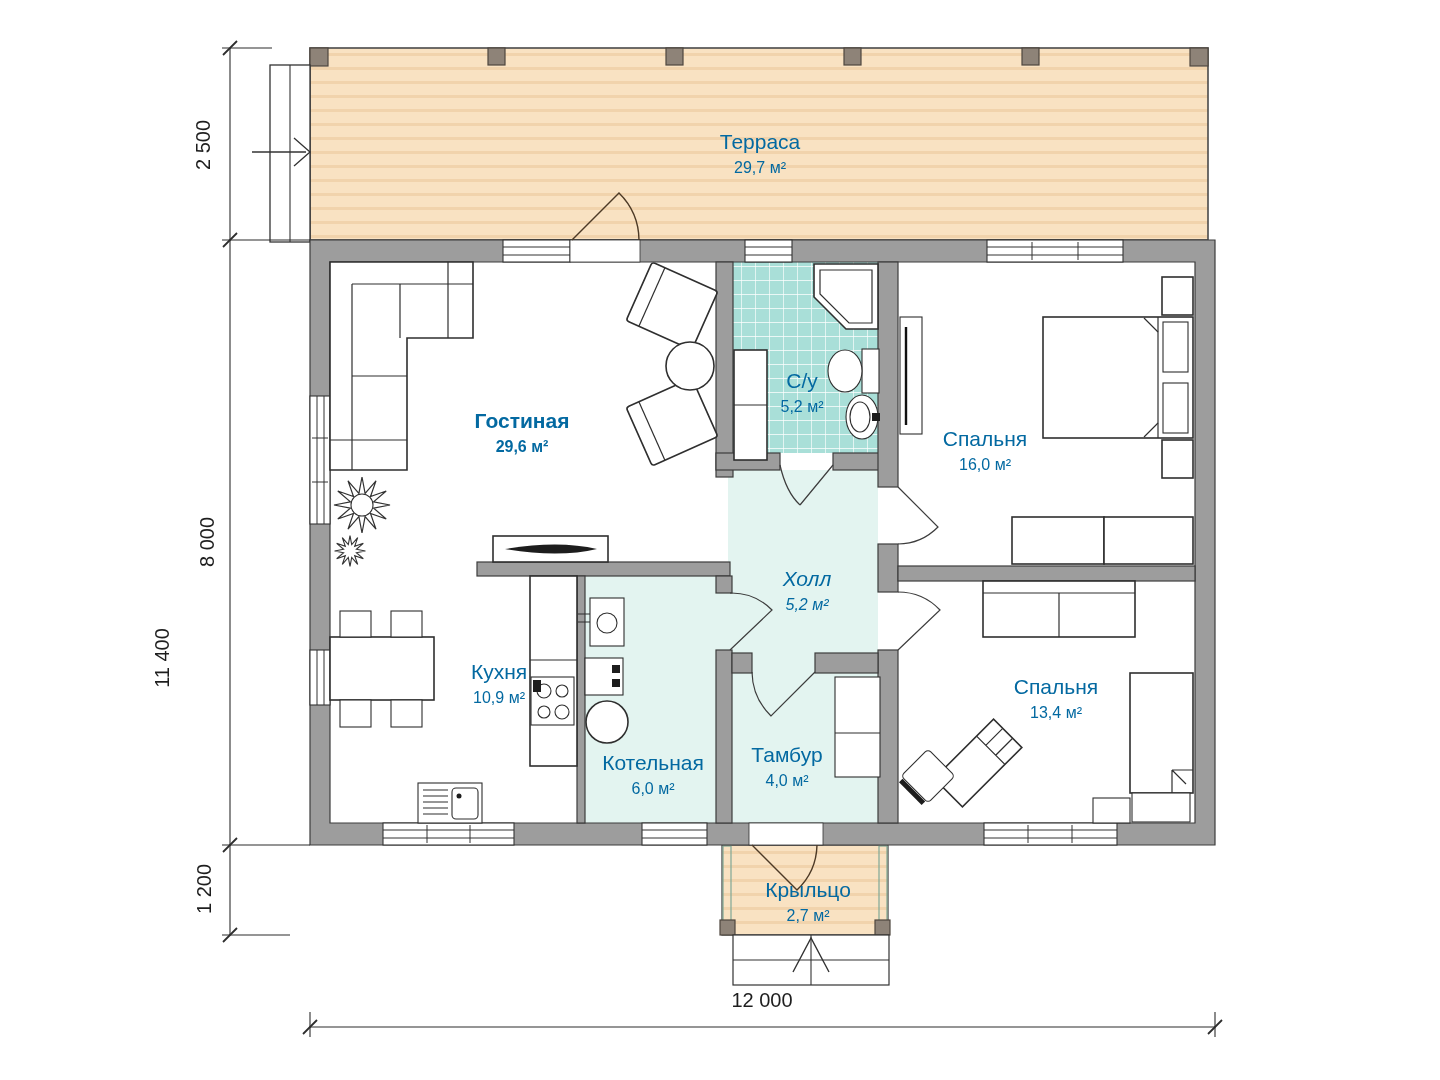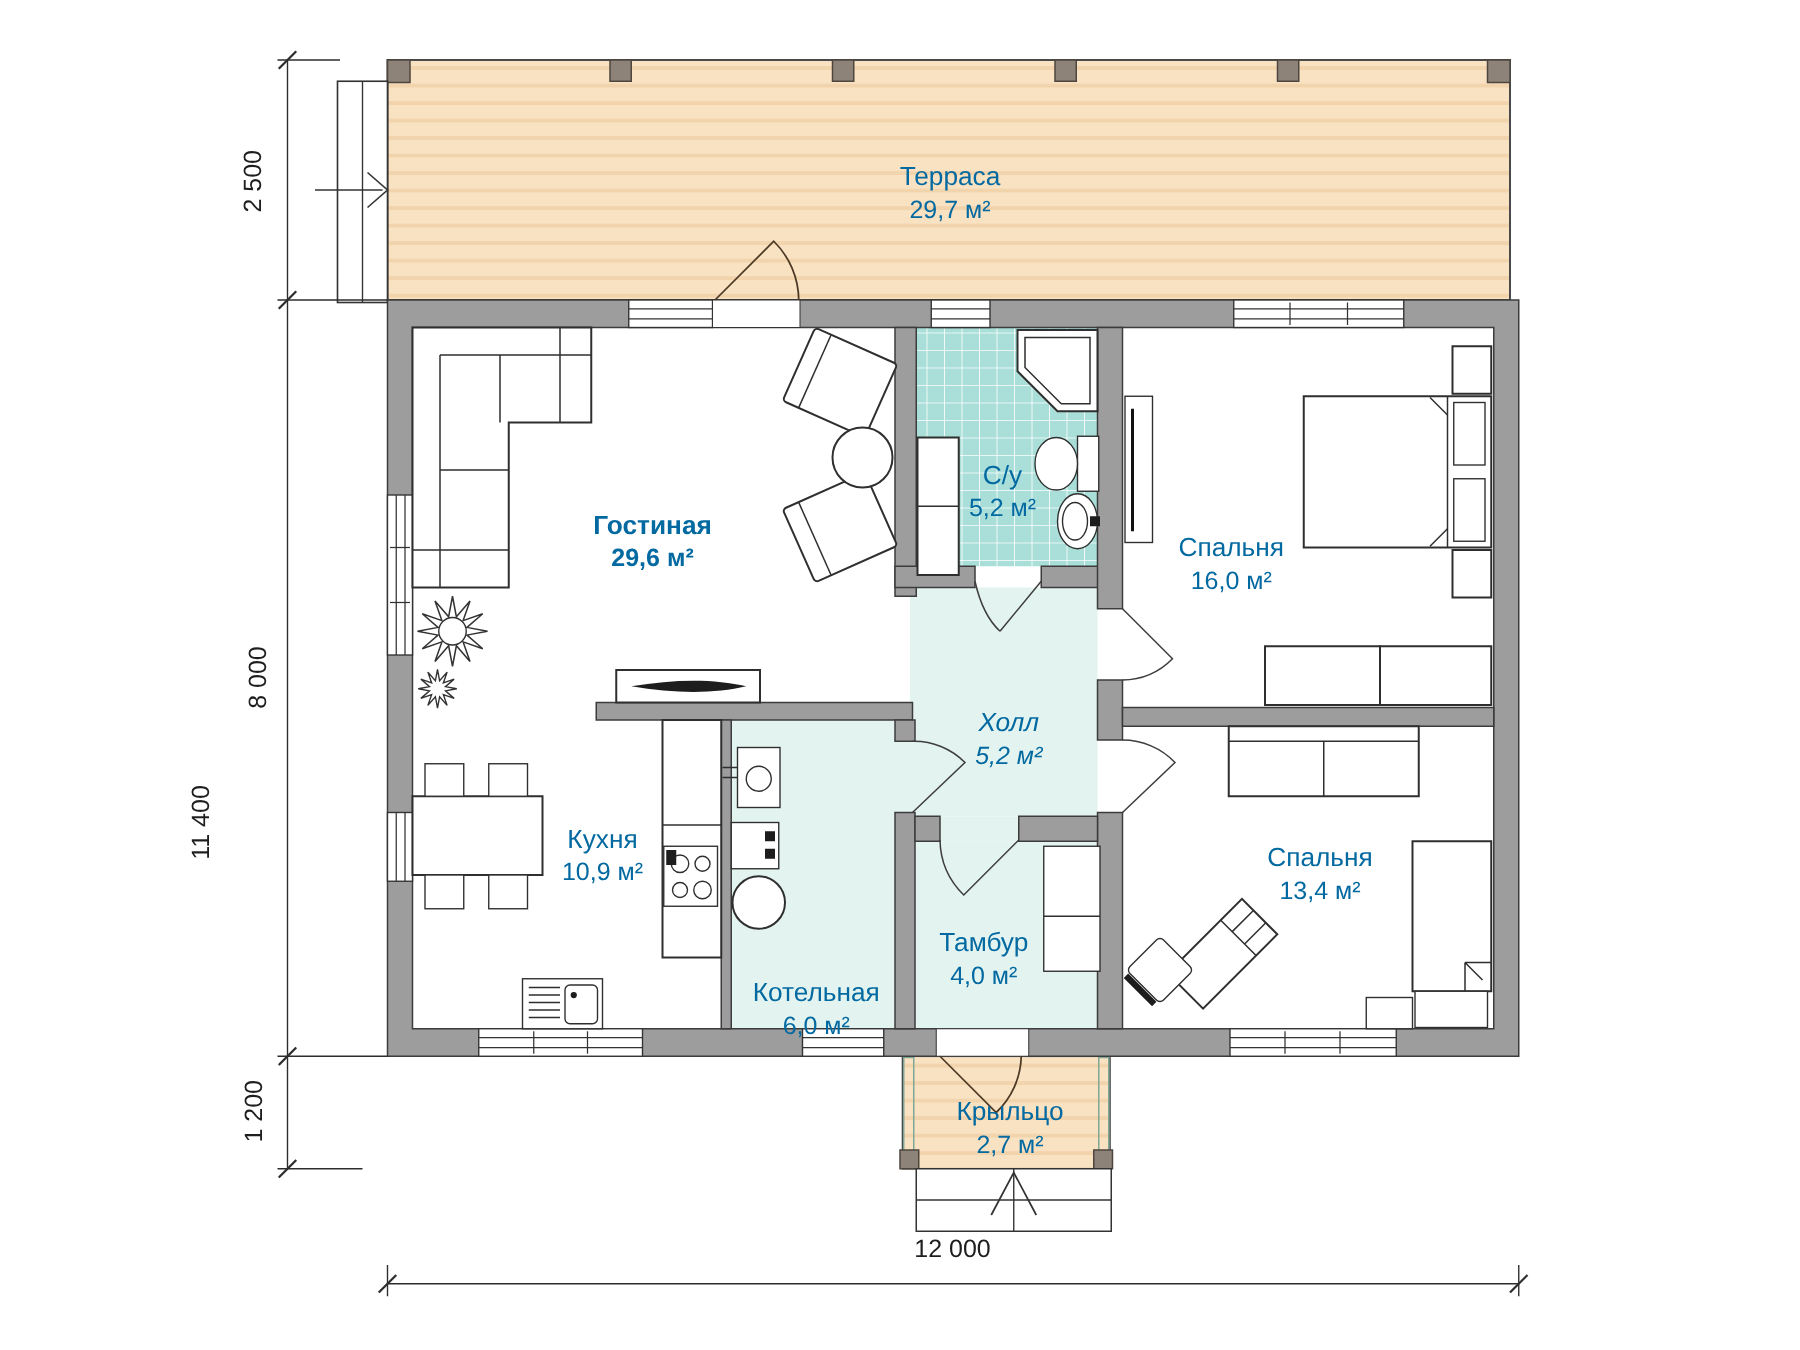--- a/index.html
+++ b/index.html
@@ -14,21 +14,21 @@
   .fline{fill:none;stroke:#2f2f2f;stroke-width:1.2;}
   .door{fill:none;stroke:var(--door,#4d3a26);stroke-width:1.4;}
   .idoor{fill:none;stroke:#3d3d3d;stroke-width:1.2;}
   .win{fill:#fff;stroke:#333;stroke-width:1.1;}
   .dim{stroke:#2d2d2d;stroke-width:1.1;fill:none;}
   .tick{stroke:#2d2d2d;stroke-width:1.8;}
   .dark{fill:#1d1d1d;}
   
   .room-label{position:absolute;transform:translate(-50%,-50%);text-align:center;color:#0369a1;line-height:26px;white-space:nowrap;}
   .room-label .rname{font-size:21px;}
-  .room-label .rarea{font-size:20px;}
+  .room-label .rarea{font-size:16px;}
   .dim-label{position:absolute;font-size:20px;color:#1e1e1e;white-space:nowrap;}
   .dim-label.vert{transform:translate(-50%,-50%) rotate(-90deg);}
   .dim-label.horiz{transform:translate(-50%,-50%);text-align:center;}
 </style>
 </head>
 <body>
 
 <div id="stage">
 
 <svg id="plan-svg" width="1440" height="1080" viewBox="0 0 1440 1080">
@@ -344,25 +344,25 @@
     <div class="rarea">5,2 м²</div>
   </div>
   <div class="room-label" style="left:985px;top:452px;">
     <div class="rname">Спальня</div>
     <div class="rarea">16,0 м²</div>
   </div>
   <div class="room-label" style="left:807px;top:592px;font-style:italic;">
     <div class="rname">Холл</div>
     <div class="rarea">5,2 м²</div>
   </div>
-  <div class="room-label" style="left:482px;top:685px;text-align:center;">
+  <div class="room-label" style="left:499px;top:685px;text-align:center;">
     <div class="rname">Кухня</div>
     <div class="rarea">10,9 м²</div>
   </div>
-  <div class="room-label" style="left:653px;top:808px;">
+  <div class="room-label" style="left:653px;top:776px;">
     <div class="rname">Котельная</div>
     <div class="rarea">6,0 м²</div>
   </div>
   <div class="room-label" style="left:787px;top:768px;">
     <div class="rname">Тамбур</div>
     <div class="rarea">4,0 м²</div>
   </div>
   <div class="room-label" style="left:1056px;top:700px;">
     <div class="rname">Спальня</div>
     <div class="rarea">13,4 м²</div>

